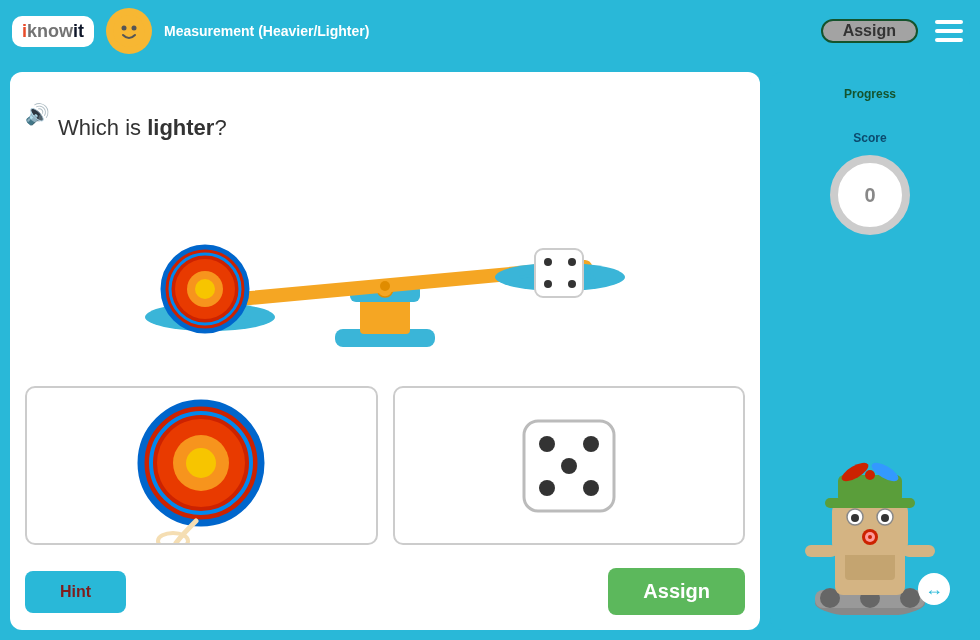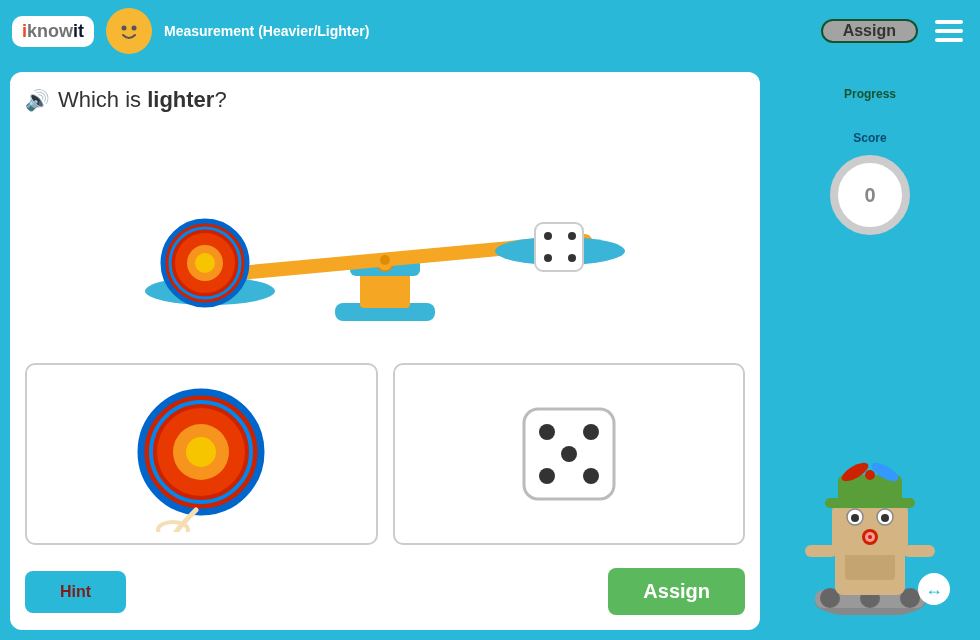--- a/index.html
+++ b/index.html
@@ -105,20 +105,21 @@
       gap: 8px;
       font-size: 22px;
     }
     .sound-icon {
       color: #29b8d8;
       font-size: 20px;
     }
     .question-text {
       font-size: 22px;
       color: #333;
+      margin-top: 28px;
     }
 
     
     .scale-area {
       display: flex;
       justify-content: center;
       align-items: center;
       height: 220px;
       position: relative;
     }

